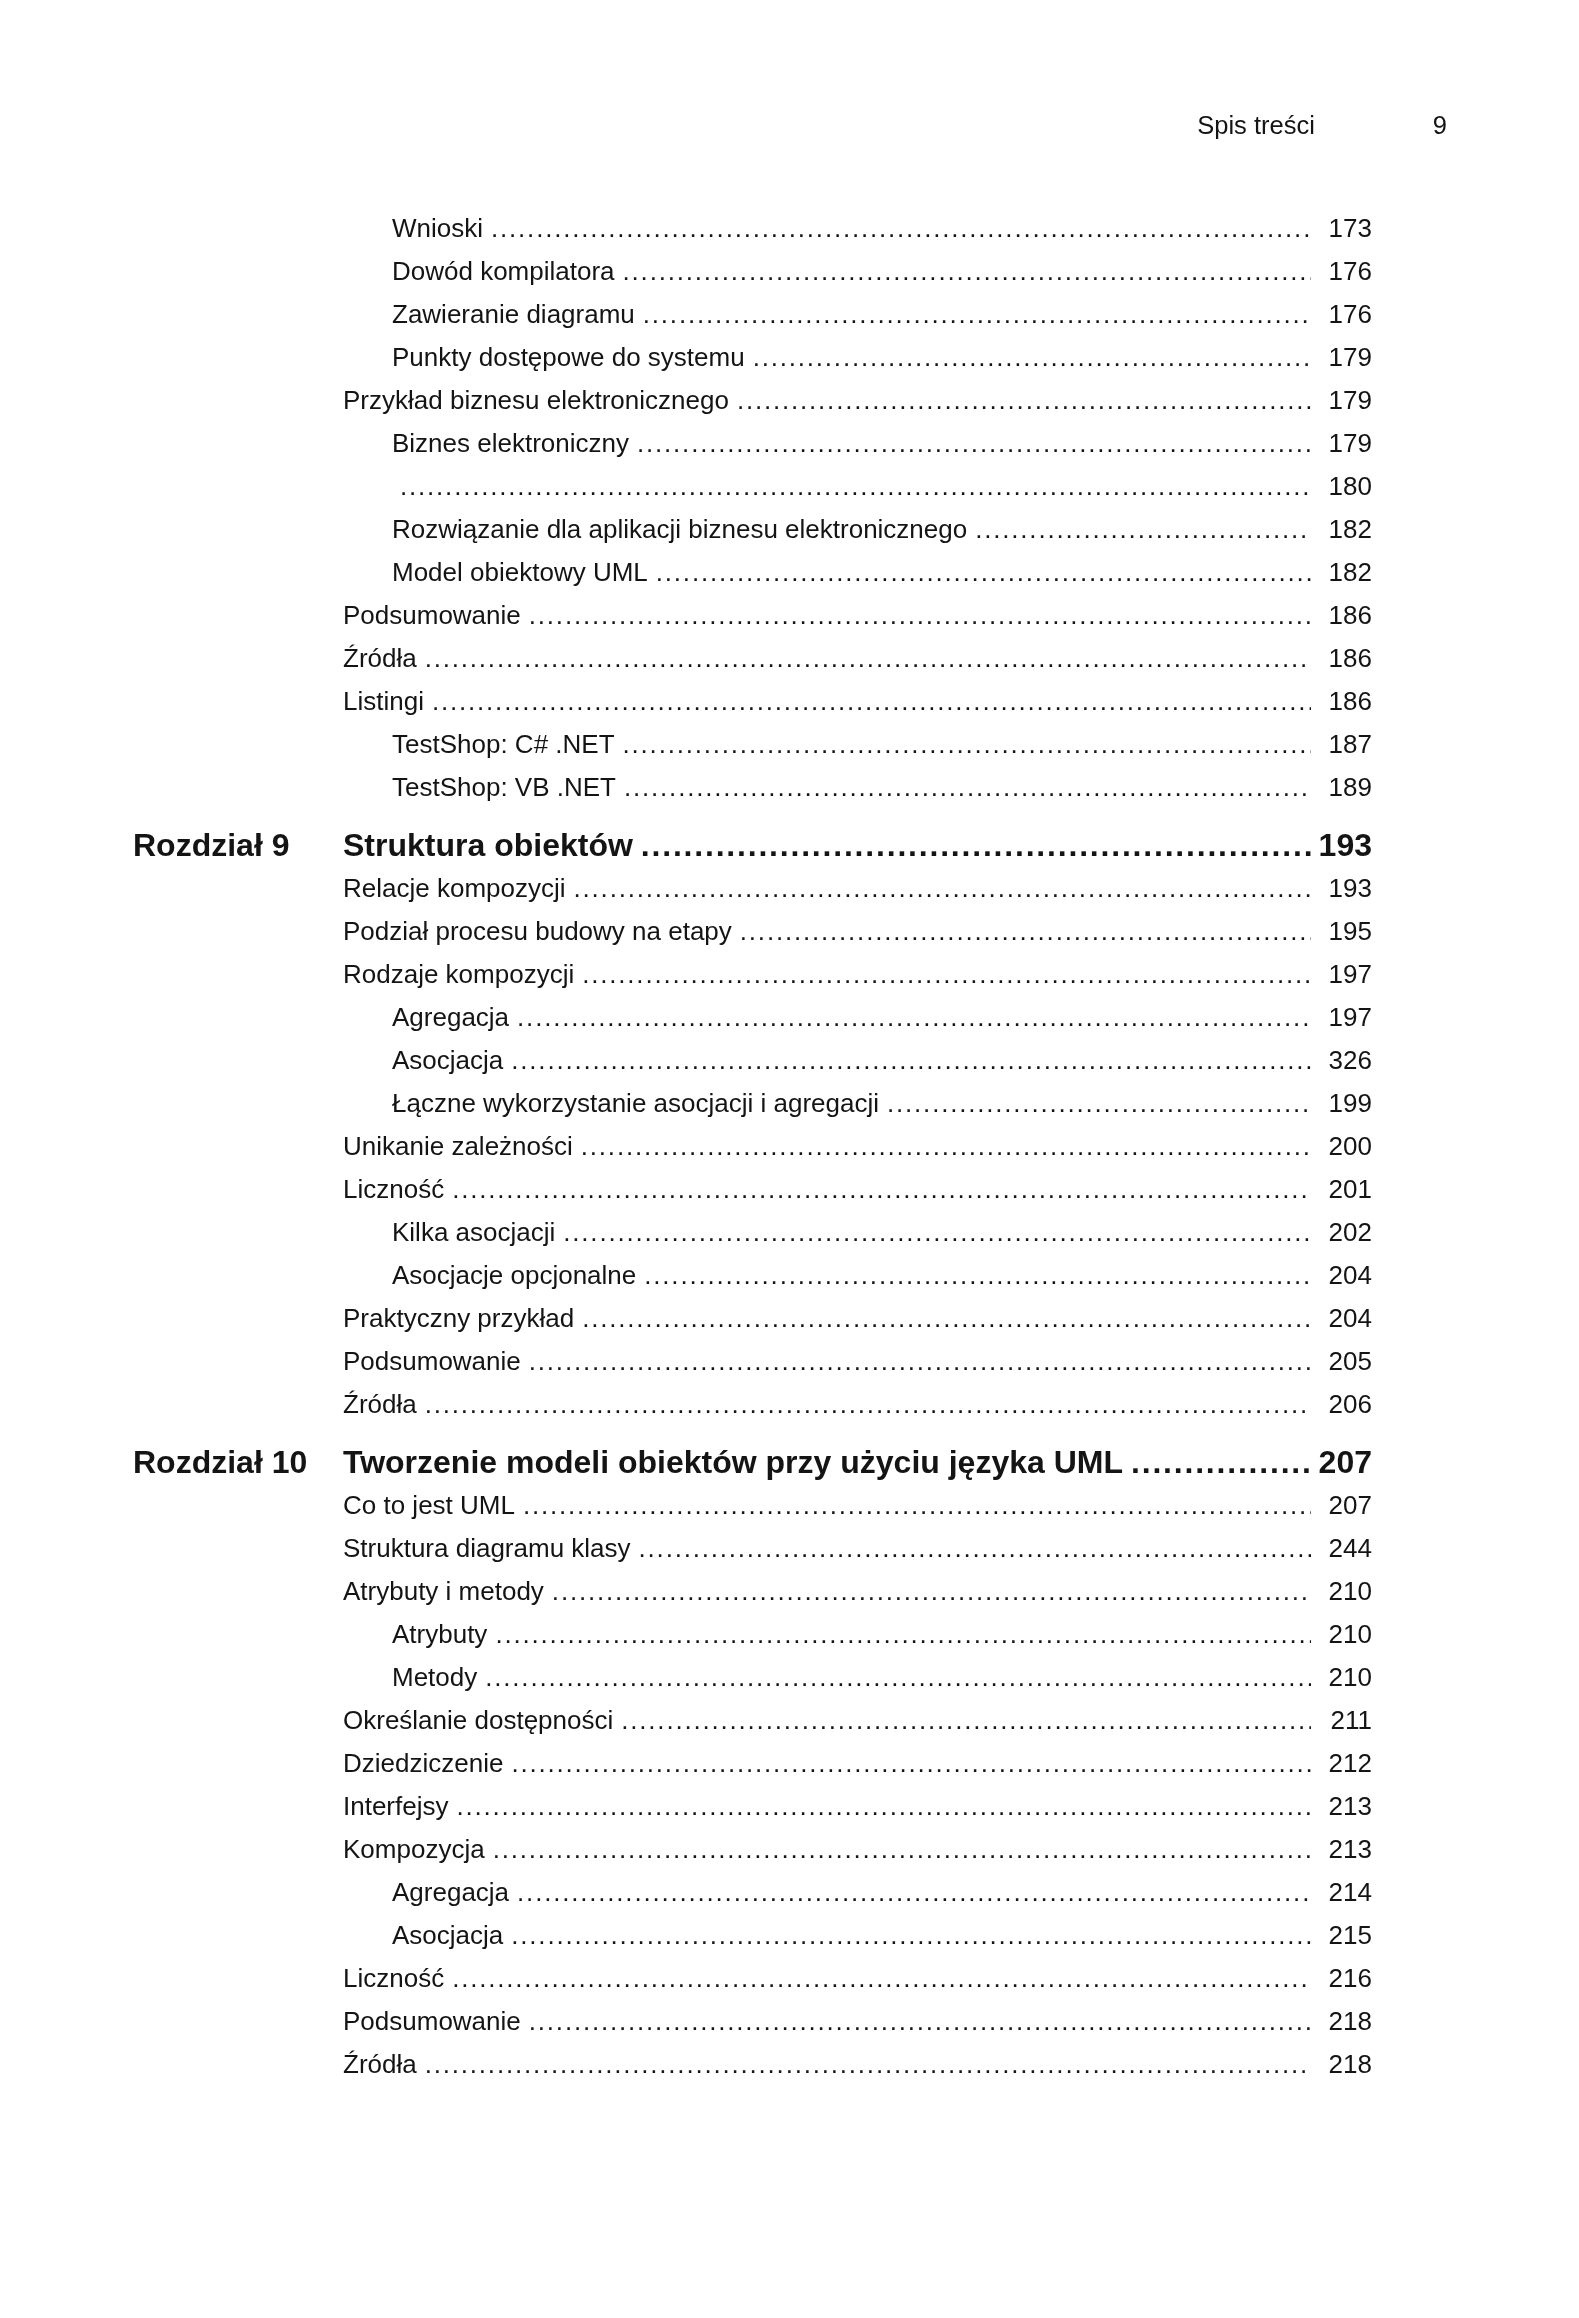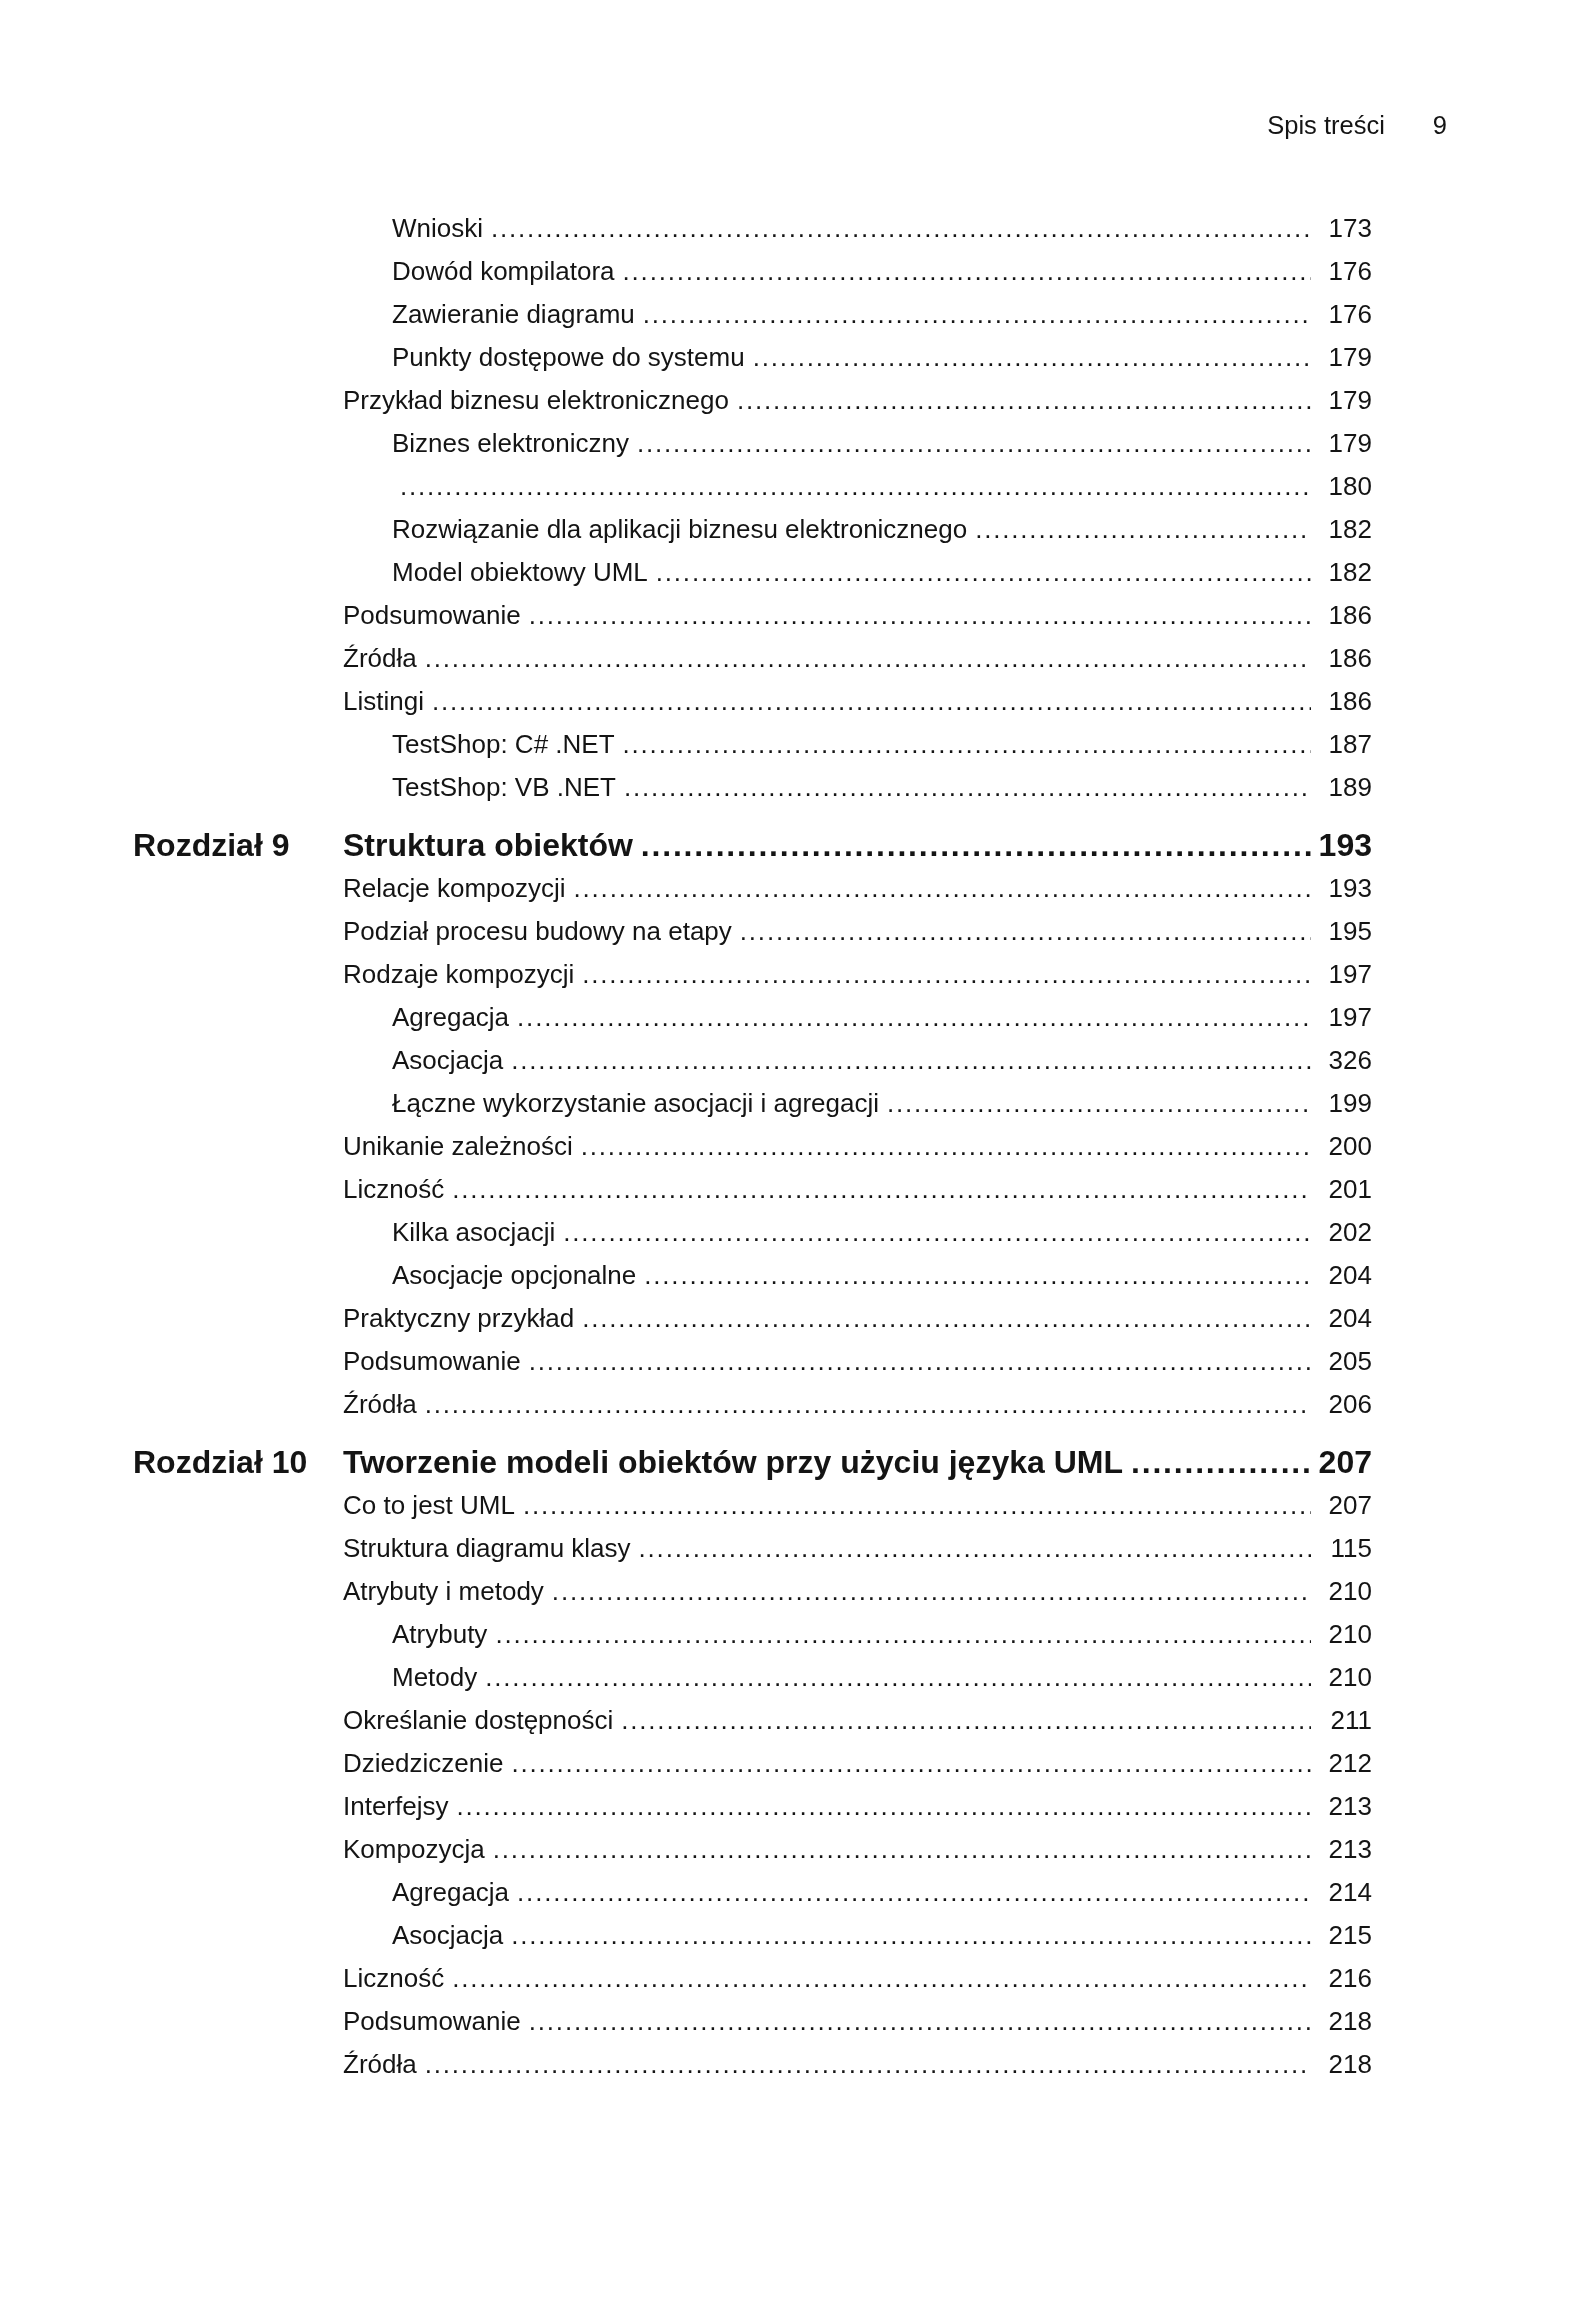--- a/index.html
+++ b/index.html
@@ -15,21 +15,21 @@
     font-family: "Liberation Sans", sans-serif;
     color: #141414;
     overflow: hidden;
   }
   .page-header {
     position: absolute;
     top: 111px;
     right: 133px;
     display: flex;
     align-items: baseline;
-    gap: 48px;
+    gap: 118px;
     font-size: 25.5px;
   }
   .toc {
     position: absolute;
     top: 207px;
     left: 133px;
     width: 1239px;
   }
   .toc-row {
     display: flex;
@@ -258,21 +258,21 @@
       <div class="toc-row">
     <span class="row-left"></span>
     <span class="entry-label">Co to jest UML</span>
     <span class="leader"></span>
     <span class="page-num">207</span>
   </div>
       <div class="toc-row">
     <span class="row-left"></span>
     <span class="entry-label">Struktura diagramu klasy</span>
     <span class="leader"></span>
-    <span class="page-num">115</span>
+    <span class="page-num">244</span>
   </div>
       <div class="toc-row">
     <span class="row-left"></span>
     <span class="entry-label">Atrybuty i metody</span>
     <span class="leader"></span>
     <span class="page-num">210</span>
   </div>
       <div class="toc-row">
     <span class="row-left indent-2"></span>
     <span class="entry-label">Atrybuty</span>

